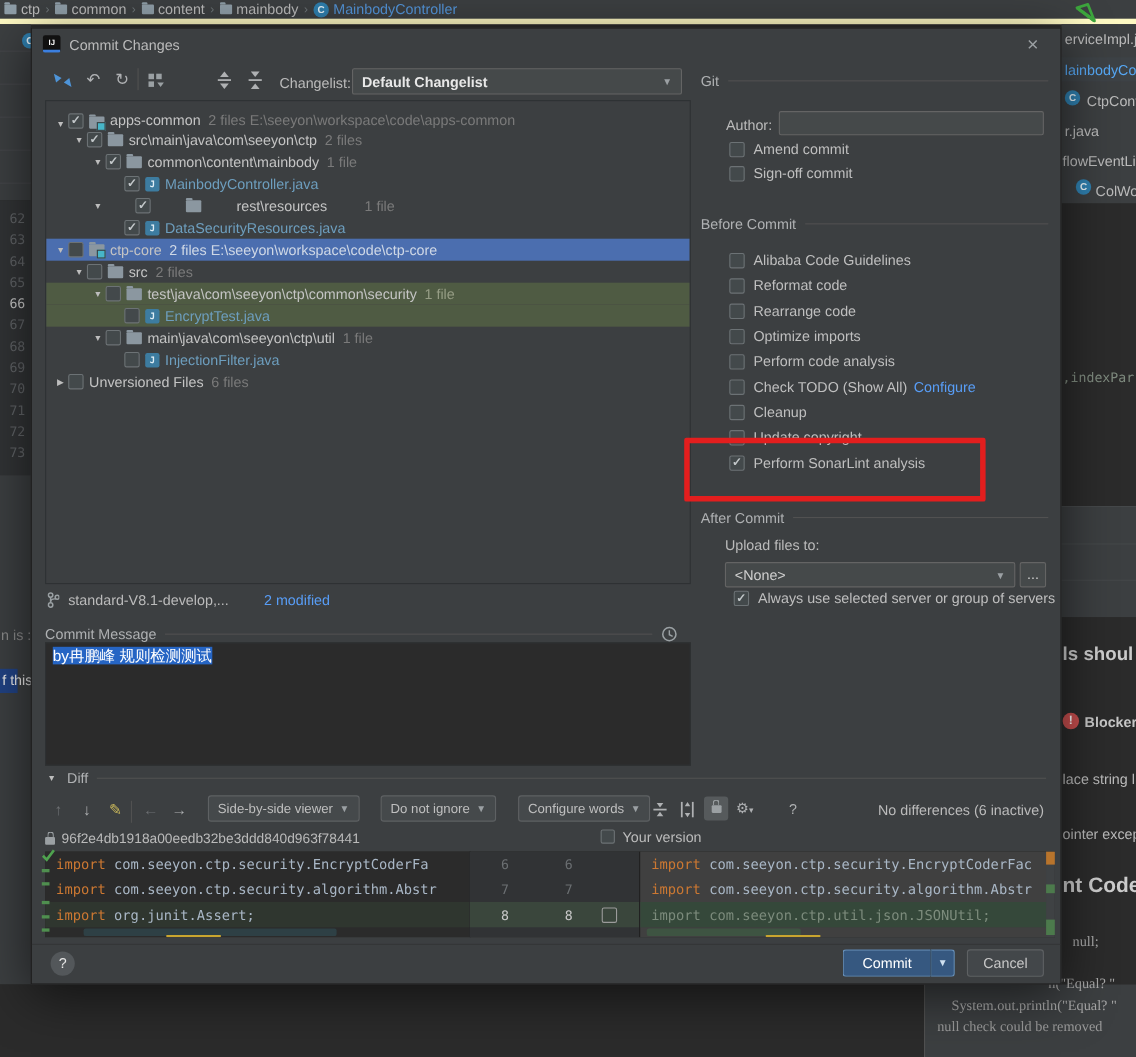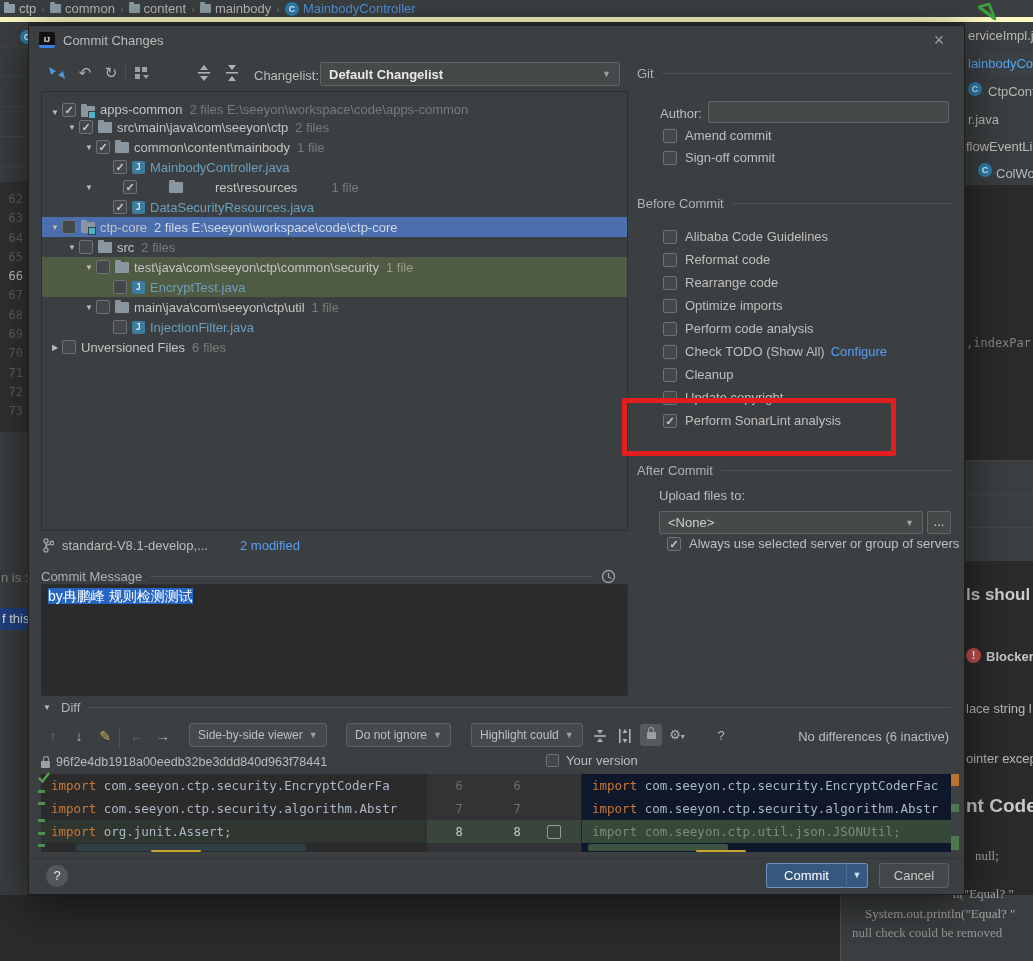--- a/index.html
+++ b/index.html
@@ -19,21 +19,21 @@
                 font:bold 9px/14px "Liberation Sans",sans-serif;text-align:center;flex:none;}
   #bg-left-rows{left:0;top:22px;width:28px;height:160px;background:#3c3f41;z-index:1;}
   #bg-left-rows .sep{position:absolute;left:0;width:28px;height:1px;background:#45484a;}
   #bg-left-class{left:20px;top:30px;z-index:1;}
   #bg-left-editor{left:0;top:182px;width:28px;height:250px;background:#313335;z-index:1;
                   font-family:"DejaVu Sans Mono",monospace;font-size:12px;color:#606366;text-align:right;padding-top:8px;box-sizing:border-box;}
   .lnum{height:19.3px;line-height:19.3px;padding-right:5px;}
   .lnum.current{color:#c8c8c8;}
   #bg-left-lower{left:0;top:432px;width:28px;height:463px;background:#3c3f41;z-index:1;}
   #bg-frag1{left:1px;top:570px;color:#8a8a8a;z-index:1;white-space:nowrap;}
-  #bg-frag2{left:0;top:608px;width:40px;height:22px;background:#214283;color:#e8e8e8;line-height:22px;padding-left:2px;z-index:1;white-space:nowrap;box-sizing:border-box;}
+  #bg-frag2{left:0;top:608px;width:16px;height:22px;background:#214283;color:#e8e8e8;line-height:22px;padding-left:2px;z-index:1;white-space:nowrap;box-sizing:border-box;}
   #bg-bottom-left{left:0;top:895px;width:840px;height:66px;background:#2b2b2b;z-index:1;}
   #bg-right-top{left:965px;top:22px;width:68px;height:163px;background:#3c3f41;z-index:1;}
   #bg-right-editor{left:960px;top:185px;width:73px;height:275px;background:#2b2b2b;z-index:1;}
   #bg-right-rows{left:960px;top:460px;width:73px;height:100px;background:#3c3f41;border-top:1px solid #45484a;z-index:1;}
   #bg-right-rows .sep{position:absolute;left:0;width:73px;height:1px;background:#45484a;}
   #bg-bottom-right{left:840px;top:895px;width:193px;height:66px;background:#3c3f41;border-left:1px solid #515151;box-sizing:border-box;z-index:1;}
   .rfrag{position:absolute;white-space:nowrap;z-index:2;}
   .serif-code{font-family:"Liberation Serif",serif;font-size:13px;color:#a8a8a8;}
   #blocker-icon{width:15px;height:15px;border-radius:50%;background:#c94f4f;color:#fff;
                 font:bold 11px/15px "Liberation Sans",sans-serif;text-align:center;}
@@ -119,21 +119,21 @@
   .icon-btn.active{background:#565a5c;}
   #diff-status{top:703px;right:15px;color:#bbbbbb;}
   #rev-row{left:12px;top:729px;display:flex;align-items:center;gap:6px;}
   .lock{width:9px;height:7px;background:#9ba0a3;border-radius:1px;position:relative;display:inline-block;}
   .lock::before{content:"";position:absolute;top:-5px;left:1.5px;width:6px;height:5px;border:1.5px solid #9ba0a3;border-bottom:none;border-radius:4px 4px 0 0;box-sizing:border-box;}
   #rev-hash{color:#bbbbbb;font-size:12.5px;}
   #your-version-row{left:517px;top:727px;display:flex;align-items:center;gap:7px;}
   #diff-grid{left:12px;top:748px;width:918px;height:78px;background:#2b2b2b;overflow:hidden;}
   #diff-left{position:absolute;left:0;top:0;width:386px;height:78px;background:#2b2b2b;border-right:1px solid #1f1f1f;overflow:hidden;}
   #diff-gutter{position:absolute;left:386px;top:0;width:154px;height:78px;background:#313335;overflow:hidden;}
-  #diff-right{position:absolute;left:540px;top:0;width:370px;height:78px;background:#0f172a;border-left:1px solid #1f1f1f;overflow:hidden;}
+  #diff-right{position:absolute;left:540px;top:0;width:370px;height:78px;background:#404040;border-left:1px solid #1f1f1f;overflow:hidden;}
   #diff-scroll{position:absolute;left:910px;top:0;width:8px;height:78px;background:#3f4244;}
   .dline{height:23px;line-height:23px;font-family:"DejaVu Sans Mono",monospace;font-size:12.5px;color:#a9b7c6;
          white-space:nowrap;padding-left:10px;overflow:hidden;}
   .dline .kw{color:#cc7832;}
   .dline.changed-left{background:#2f362f;}
   .dline.changed-right{background:#35483a;color:#7c8b7c;}
   .dline.changed-right .kw{color:#7c8b7c;}
   .grow{height:23px;display:flex;align-items:center;font-family:"DejaVu Sans Mono",monospace;font-size:12px;color:#6b6f72;}
   .grow.changed{background:#3a463c;color:#c8c8c8;}
   .grow .gn{width:64px;text-align:center;}
@@ -471,21 +471,21 @@
     <div class="abs dtb-ico" style="left:124px">→</div>
     <div class="abs dd-btn" style="left:160px">
       <span>Side-by-side viewer</span>
         <span class="dd-arrow">▼</span>
     </div>
     <div class="abs dd-btn" style="left:317px">
       <span>Do not ignore</span>
         <span class="dd-arrow">▼</span>
     </div>
     <div class="abs dd-btn" style="left:442px">
-      <span>Highlight could</span>
+      <span>Configure words</span>
         <span class="dd-arrow">▼</span>
     </div>
     <svg class="abs" style="left:562px;top:701px" width="18" height="18">
       <rect x="3" y="8.2" width="12" height="1.6" fill="#afb1b3"></rect>
         <polygon points="9,7 12,3 6,3" fill="#afb1b3"></polygon>
         <polygon points="9,11 12,15 6,15" fill="#afb1b3"></polygon>
     </svg>
     <svg class="abs" style="left:587px;top:701px" width="18" height="18">
       <rect x="3" y="2" width="1.6" height="14" fill="#afb1b3"></rect>
         <rect x="13" y="2" width="1.6" height="14" fill="#afb1b3"></rect>

